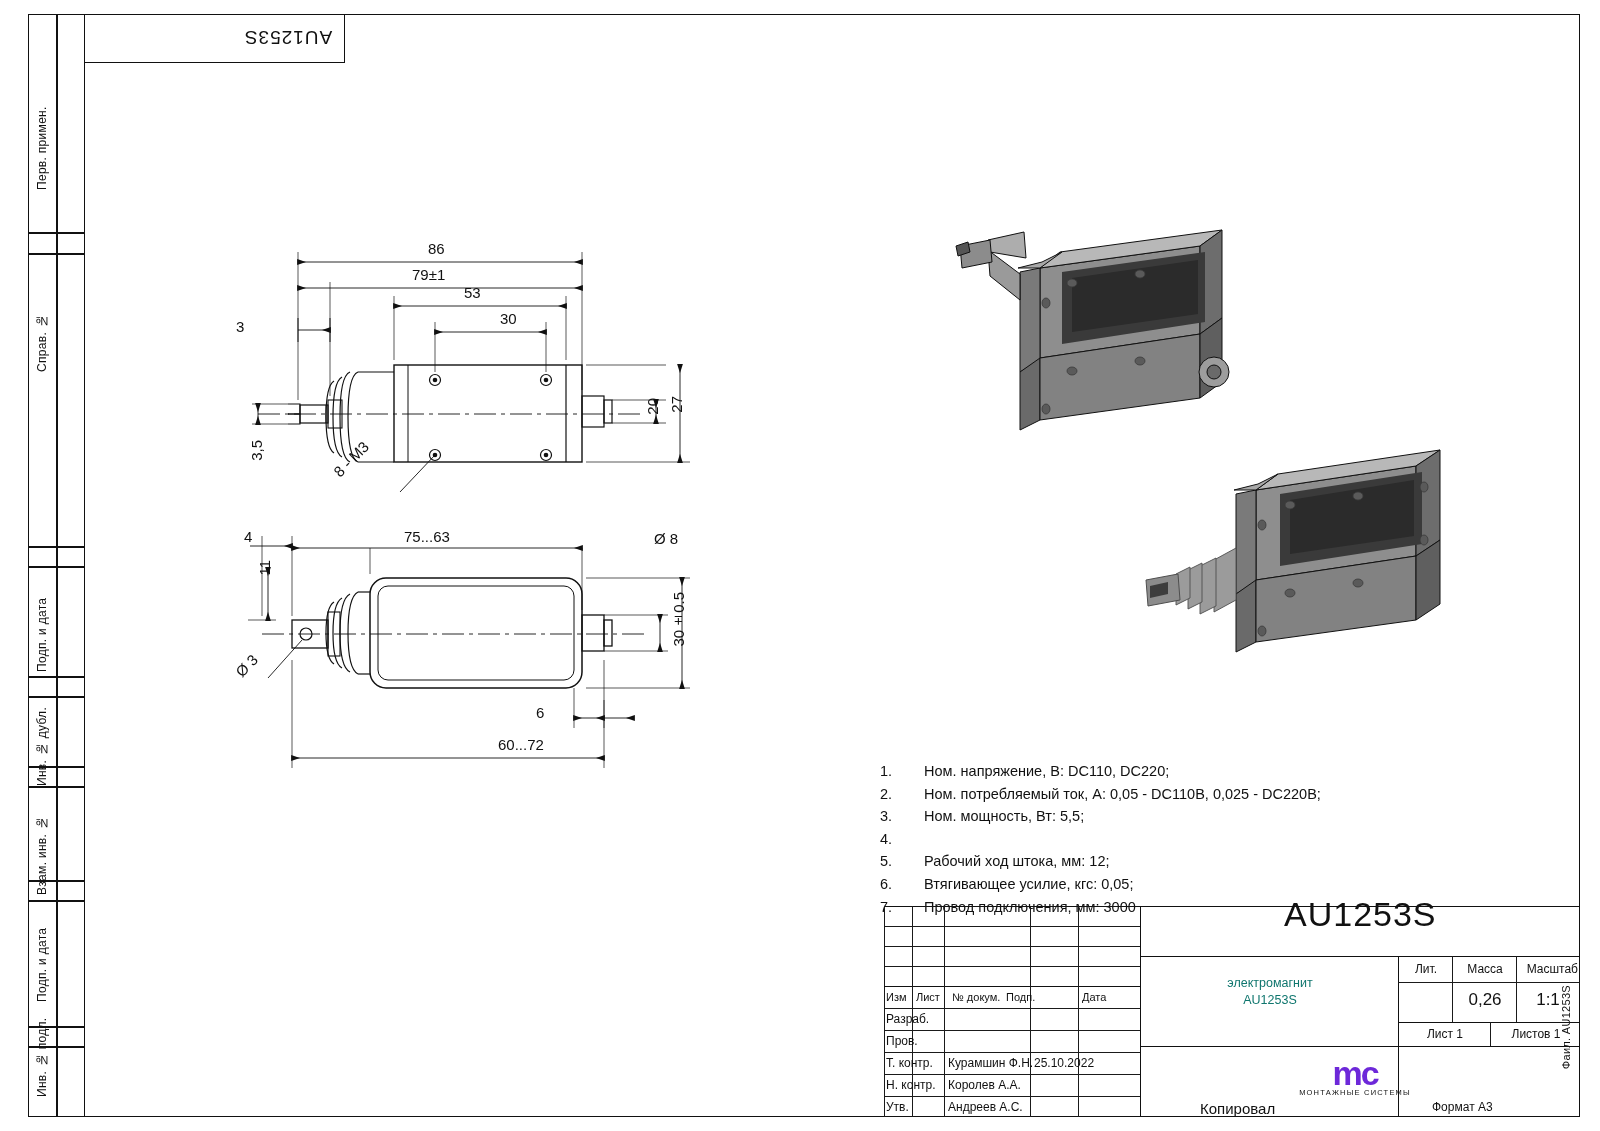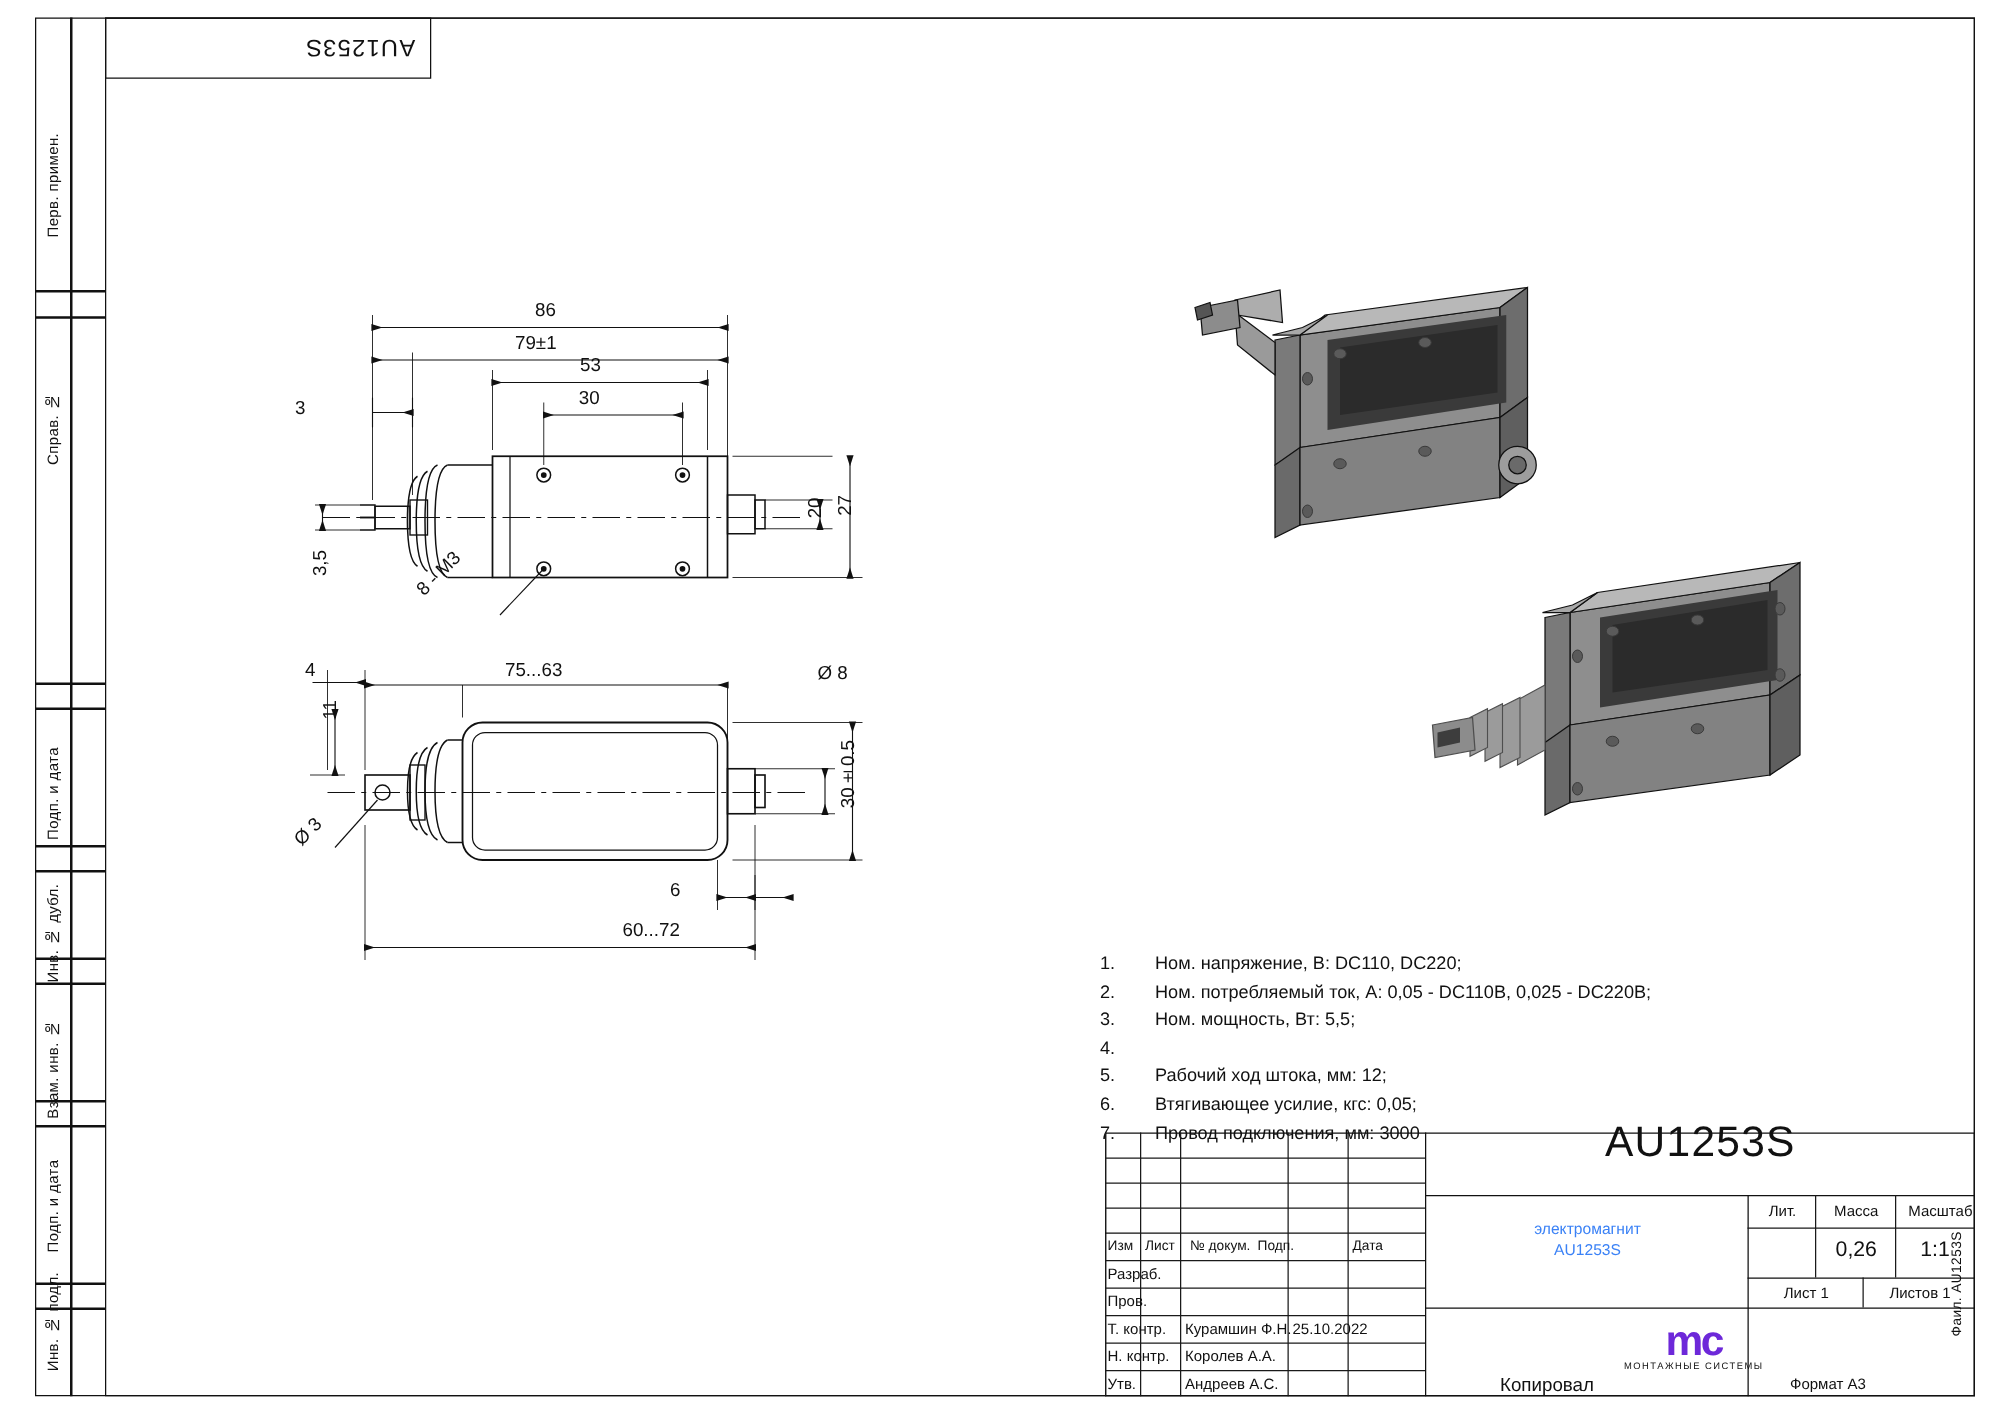--- a/index.html
+++ b/index.html
@@ -34,21 +34,21 @@
   #spec{position:absolute;left:880px;top:760px;font-size:14.5px;line-height:22.6px;color:#111;}
   #spec .row{display:flex;}
   #spec .num{width:44px;}
   #spec .body{white-space:nowrap;}
 
   
   .tb{position:absolute;font-size:12px;color:#111;white-space:nowrap;}
   .tbc{position:absolute;font-size:12px;color:#111;white-space:nowrap;text-align:center;}
 
   #partNo{position:absolute;font-size:34px;letter-spacing:1px;color:#111;}
-  #partDesc{position:absolute;font-size:12.5px;color:#3b82f6;text-align:center;width:200px;}
+  #partDesc{position:absolute;font-size:12.5px;color:#0f766e;text-align:center;width:200px;}
 
   
   #logo{position:absolute;left:1280px;top:1058px;width:150px;height:46px;}
   #logo .mark{font-size:34px;font-weight:bold;letter-spacing:-2px;color:#6d28d9;line-height:30px;}
   #logo .sub{font-size:7.5px;letter-spacing:1.2px;color:#111;}
 
   .rotatedTop{
     position:absolute;
     transform:rotate(180deg);
     font-size:19px;
@@ -291,21 +291,21 @@
         <ellipse cx="1424" cy="540" rx="4" ry="5"></ellipse>
         <ellipse cx="1262" cy="525" rx="4" ry="5"></ellipse>
         <ellipse cx="1262" cy="631" rx="4" ry="5"></ellipse>
       </g>
     </g>
   </svg>
 
   <div class="dimtxt" style="left:428px;top:240px;">86</div>
   <div class="dimtxt" style="left:412px;top:266px;">79±1</div>
   <div class="dimtxt" style="left:464px;top:284px;">53</div>
-  <div class="dimtxt" style="left:463px;top:310px;">30</div>
+  <div class="dimtxt" style="left:500px;top:310px;">30</div>
   <div class="dimtxt" style="left:236px;top:318px;">3</div>
   <div class="dimtxt rot" style="left:644px;top:398px;">20</div>
   <div class="dimtxt rot" style="left:668px;top:396px;">27</div>
   <div class="dimtxt rot" style="left:248px;top:440px;">3,5</div>
   <div class="dimtxt" style="left:330px;top:468px;transform:rotate(-45deg);transform-origin:left top;">8 - M3</div>
 
   <div class="dimtxt" style="left:244px;top:528px;">4</div>
   <div class="dimtxt" style="left:404px;top:528px;">75...63</div>
   <div class="dimtxt rot" style="left:256px;top:560px;">11</div>
   <div class="dimtxt" style="left:654px;top:530px;">Ø 8</div>

